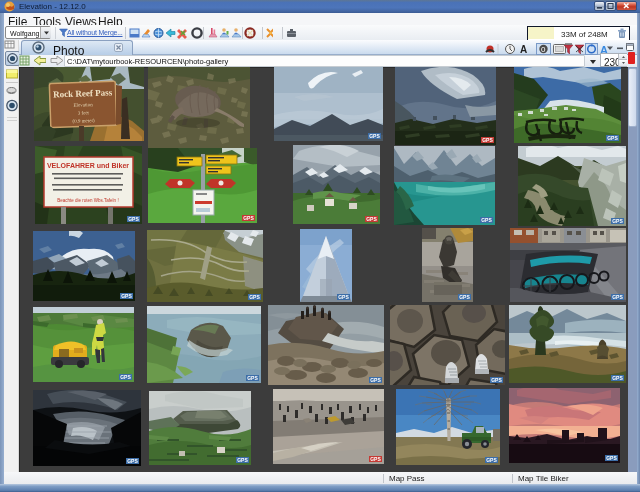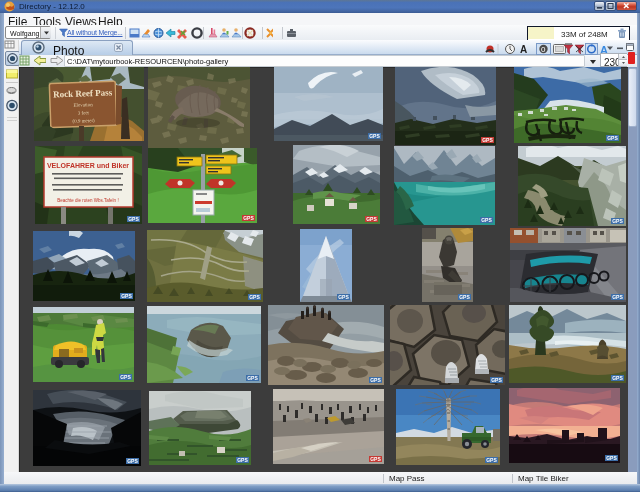--- a/index.html
+++ b/index.html
@@ -35,21 +35,21 @@
 .tile{position:absolute;overflow:hidden}
 .badge{position:absolute;font-size:5px;font-weight:bold;color:#fff;width:13px;height:6px;line-height:6px;text-align:center}
 .bb{background:#3d6ea8}.br{background:#c43a34}
 </style></head><body>
 <div class="abs" id="titlebar"></div>
 <svg class="abs" style="left:4px;top:1px" width="11" height="11" viewBox="0 0 11 11">
     <circle cx="5.5" cy="5.5" r="5" fill="#e8a03c"></circle>
     <path d="M2,7 Q4,3 6,5 T10,4 L10,8 Q6,10 3,8 Z" fill="#c05018"></path>
     <circle cx="4" cy="4" r="2" fill="#f4c86a"></circle>
   </svg>
-<div class="abs" id="title-tx">Directory - 12.12.0</div>
+<div class="abs" id="title-tx">Elevation - 12.12.0</div>
 <div class="abs winbtn" style="left:594px;width:11px">
     <svg width="9" height="8">
       <rect x="2" y="5" width="5" height="1.6" fill="#2e3c52"></rect>
     </svg>
   </div>
 <div class="abs winbtn" style="left:605px;width:11px">
     <svg width="9" height="8">
       <rect x="2" y="1.5" width="5" height="5" fill="none" stroke="#2e3c52"></rect>
     </svg>
   </div>

